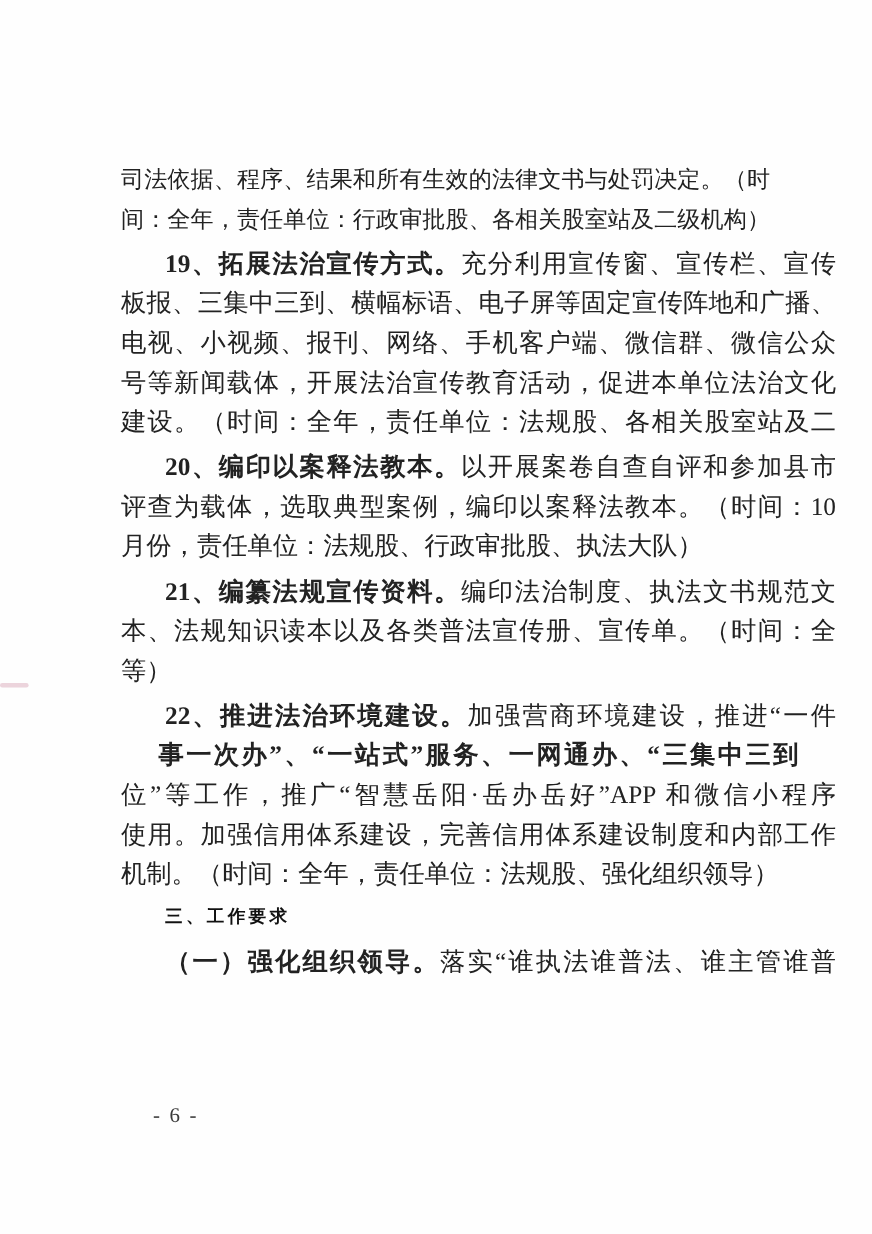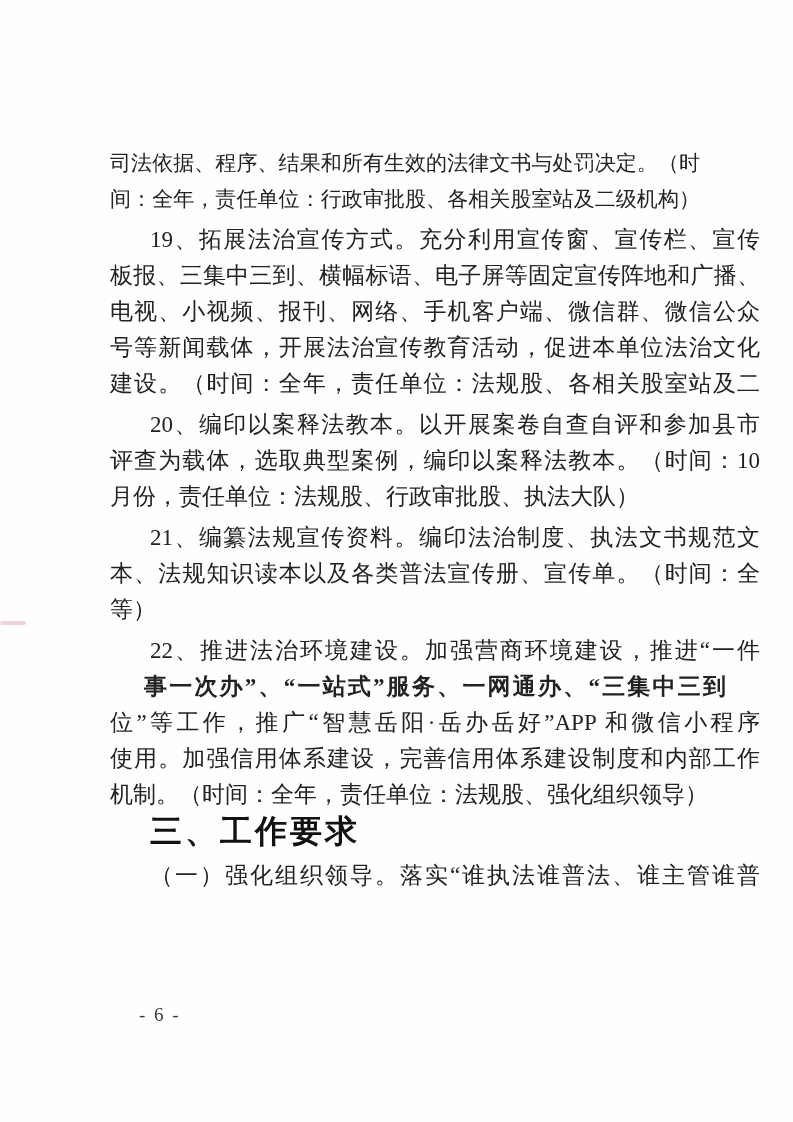--- a/index.html
+++ b/index.html
@@ -23,25 +23,25 @@
     line-height: 36px;
     width: 650px;
     text-align: justify;
     text-align-last: left;
   }
   .line.just  { text-align-last: justify; }
   .line.tight { font-size: 21px; width: 590px; }
   .line.indent { text-indent: 40px; }
   .line.gap   { margin-top: 5px; }
   .line.hang  { padding-left: 34px; width: 582px; font-weight: bold; }
-  .seg-bold   { font-weight: 400; }
+  .seg-bold   { font-weight: 700; }
   .seg-heading {
     font-family: "Liberation Sans", "DejaVu Sans", sans-serif;
     font-weight: 700;
-    font-size: 32px;
+    font-size: 16px;
     letter-spacing: 3px;
     color: #111111;
   }
   .footer {
     position: absolute;
     left: 139px;
     top: 1004px;
     font-size: 19px;
     letter-spacing: 2px;
     color: #3a3a3a;

